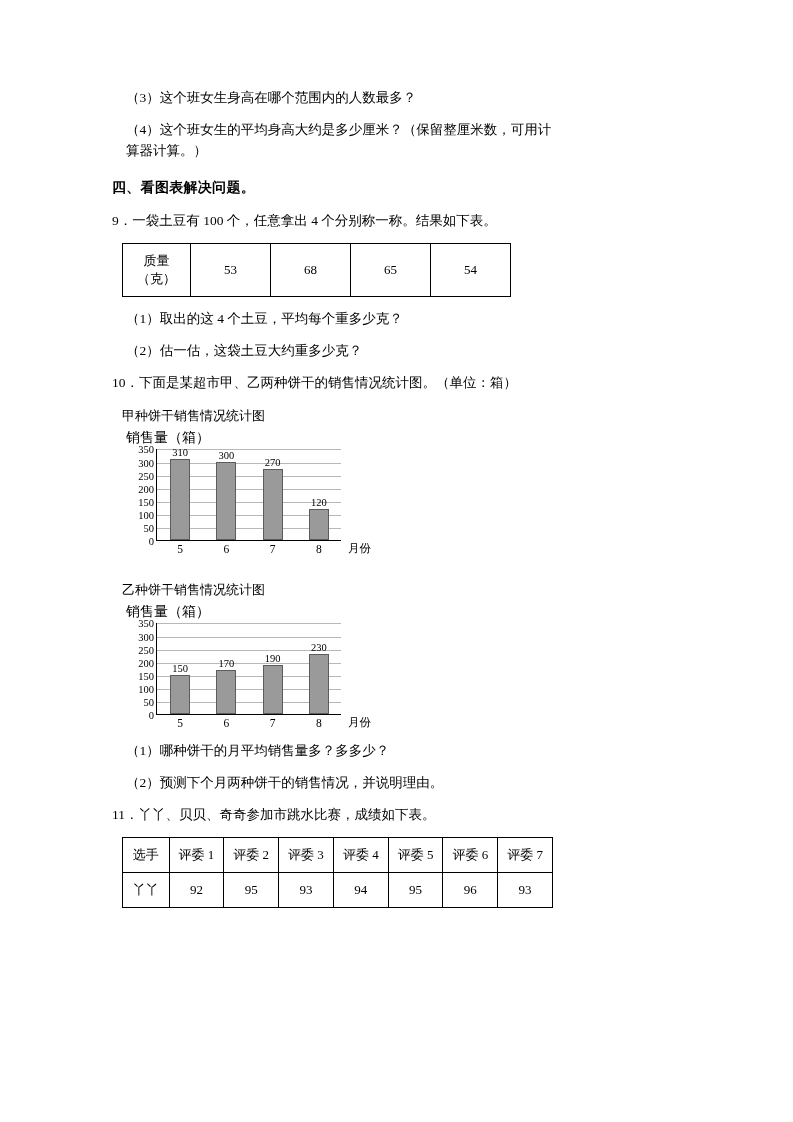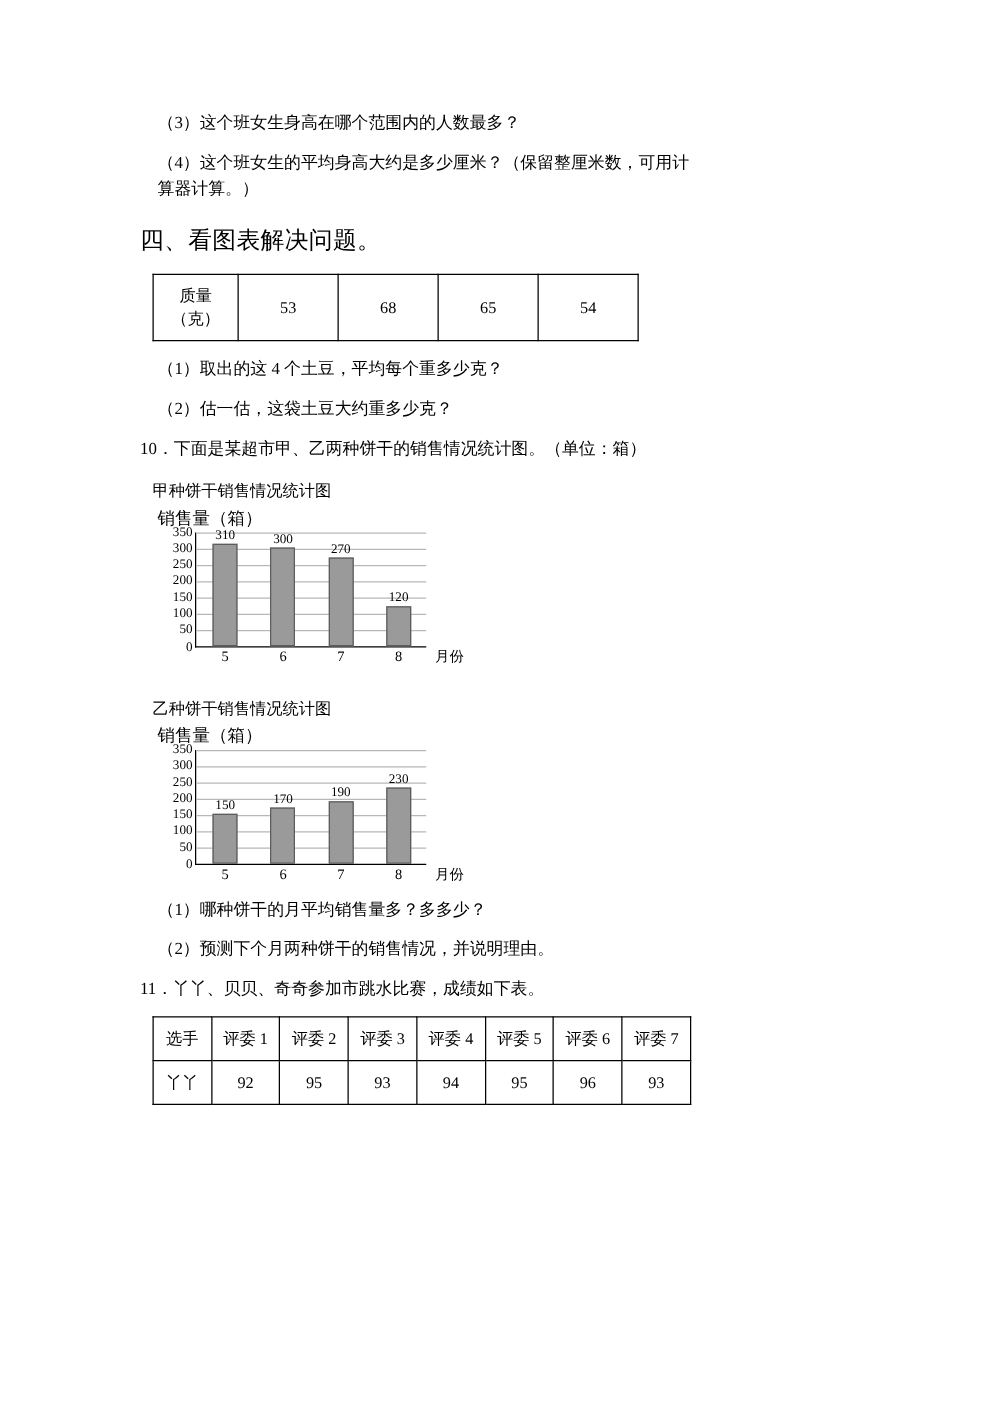--- a/index.html
+++ b/index.html
@@ -19,22 +19,22 @@
     width: 665px; height: 1122px;
     padding: 88px 112px 0 112px;
   }
   .q-line {
     font-size: 13.5px;
     line-height: 1.55;
     margin: 0 0 11px 0;
     padding-left: 14px;
   }
   .section-head {
-    font-size: 19px;
-    font-weight: normal;
+    font-size: 14px;
+    font-weight: bold;
     margin: 17px 0 14px 0;
     letter-spacing: 0.3px;
   }
   .num-line {
     font-size: 13.5px;
     line-height: 1.55;
     margin: 0 0 11px 0;
   }
   table.data {
     border-collapse: collapse;
@@ -130,20 +130,21 @@
 </style>
 </head>
 <body>
 
 <div class="page">
 
   <p class="q-line">（3）这个班女生身高在哪个范围内的人数最多？</p>
   <p class="q-line">（4）这个班女生的平均身高大约是多少厘米？（保留整厘米数，可用计算器计算。）</p>
 
   <h3 class="section-head">四、看图表解决问题。</h3>
+  <p class="num-line">9．一袋土豆有 100 个，任意拿出 4 个分别称一称。结果如下表。</p>
 
   <table class="data tbl-potato">
     <tbody>
     <tr>
       <td>质量（克）</td>
       <td>53</td>
       <td>68</td>
       <td>65</td>
       <td>54</td>
     </tr>

